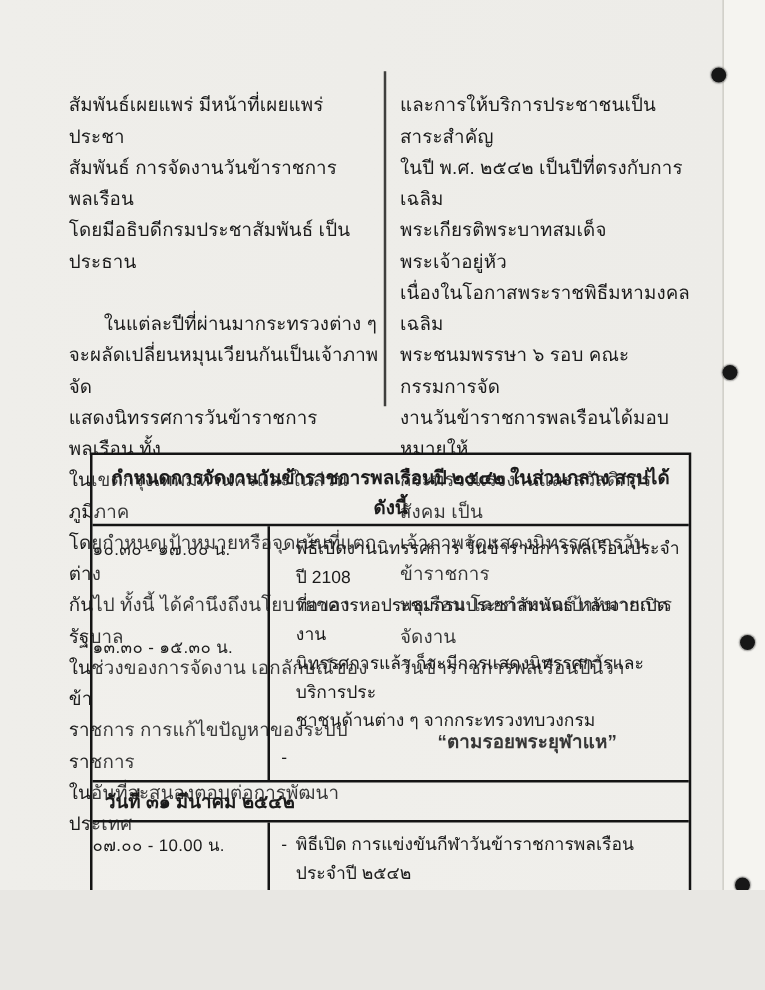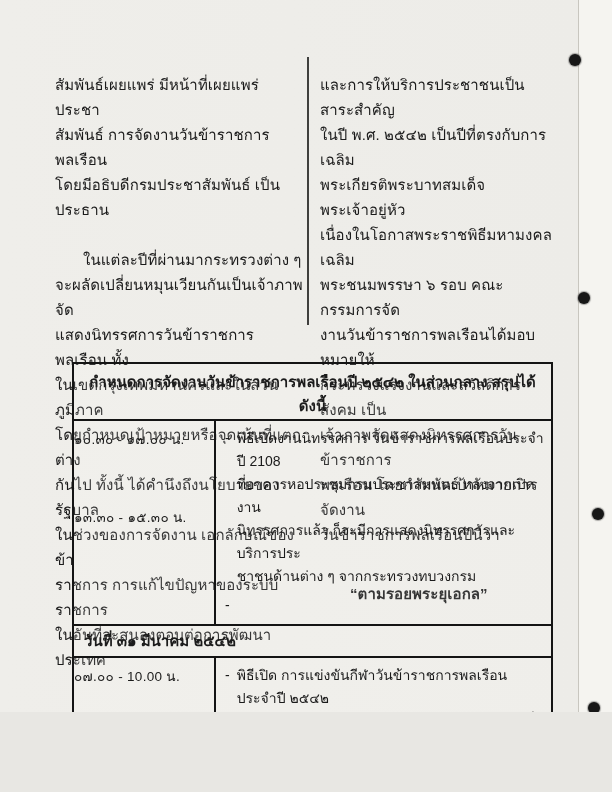--- a/index.html
+++ b/index.html
@@ -114,21 +114,21 @@
     <div>และการให้บริการประชาชนเป็นสาระสำคัญ
 ในปี พ.ศ. ๒๕๔๒ เป็นปีที่ตรงกับการเฉลิม
 พระเกียรติพระบาทสมเด็จพระเจ้าอยู่หัว
 เนื่องในโอกาสพระราชพิธีมหามงคลเฉลิม
 พระชนมพรรษา ๖ รอบ คณะกรรมการจัด
 งานวันข้าราชการพลเรือนได้มอบหมายให้
 กระทรวงแรงงานและสวัสดิการสังคม เป็น
 เจ้าภาพจัดแสดงนิทรรศการวันข้าราชการ
 พลเรือน โดยกำหนดเป้าหมายการจัดงาน
 วันข้าราชการพลเรือนปีนี้ว่า</div>
-    <div class="quote-line">“ตามรอยพระยุเอกล”</div>
+    <div class="quote-line">“ตามรอยพระยุฬาแห”</div>
   </div>
 
   <div class="schedule">
     <div class="t-title">กำหนดการจัดงานวันข้าราชการพลเรือนปี ๒๕๔๒ ในส่วนกลาง สรุปได้ดังนี้</div>
 
     <div class="t-body with-sep">
       <div class="t-times">
         <div class="t-time first">๑๐.๓๐ - ๑๗.๐๐ น.</div>
         <div class="t-time second">๑๓.๓๐ - ๑๕.๓๐ น.</div>
       </div>

